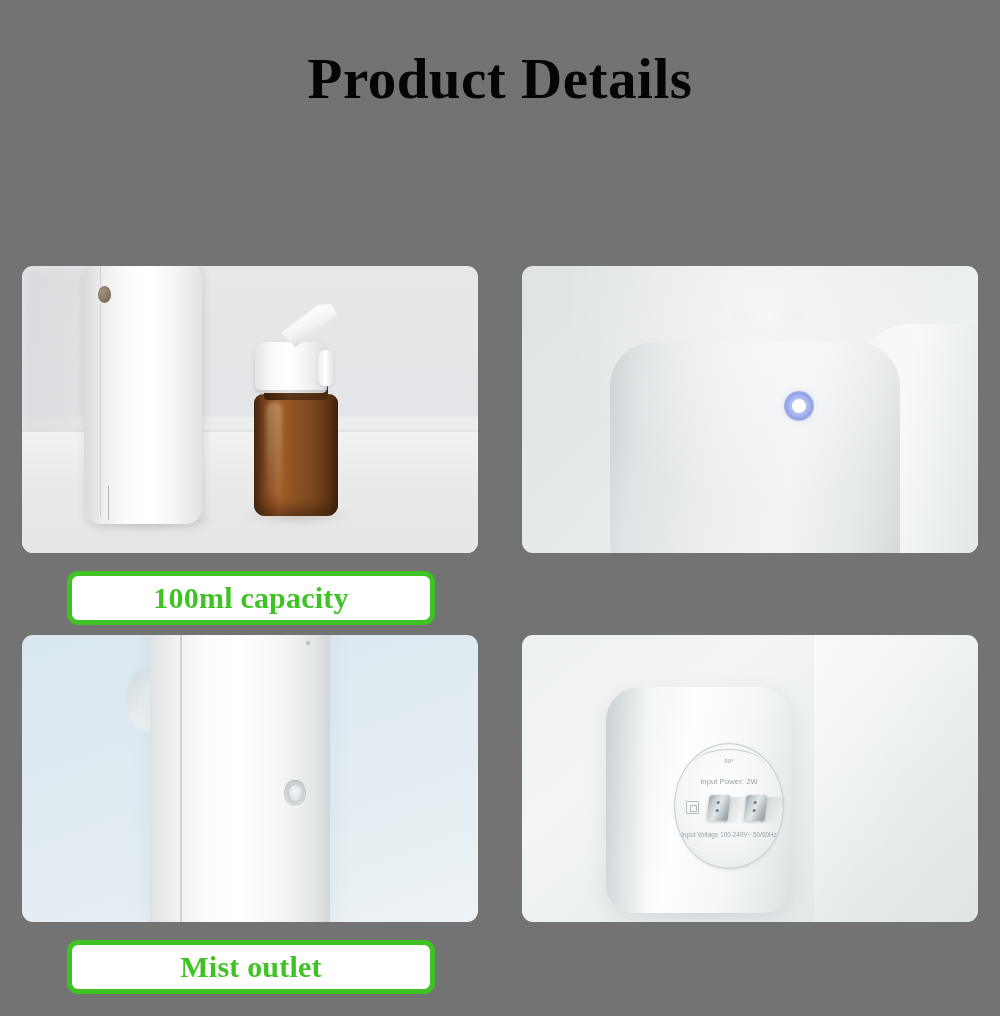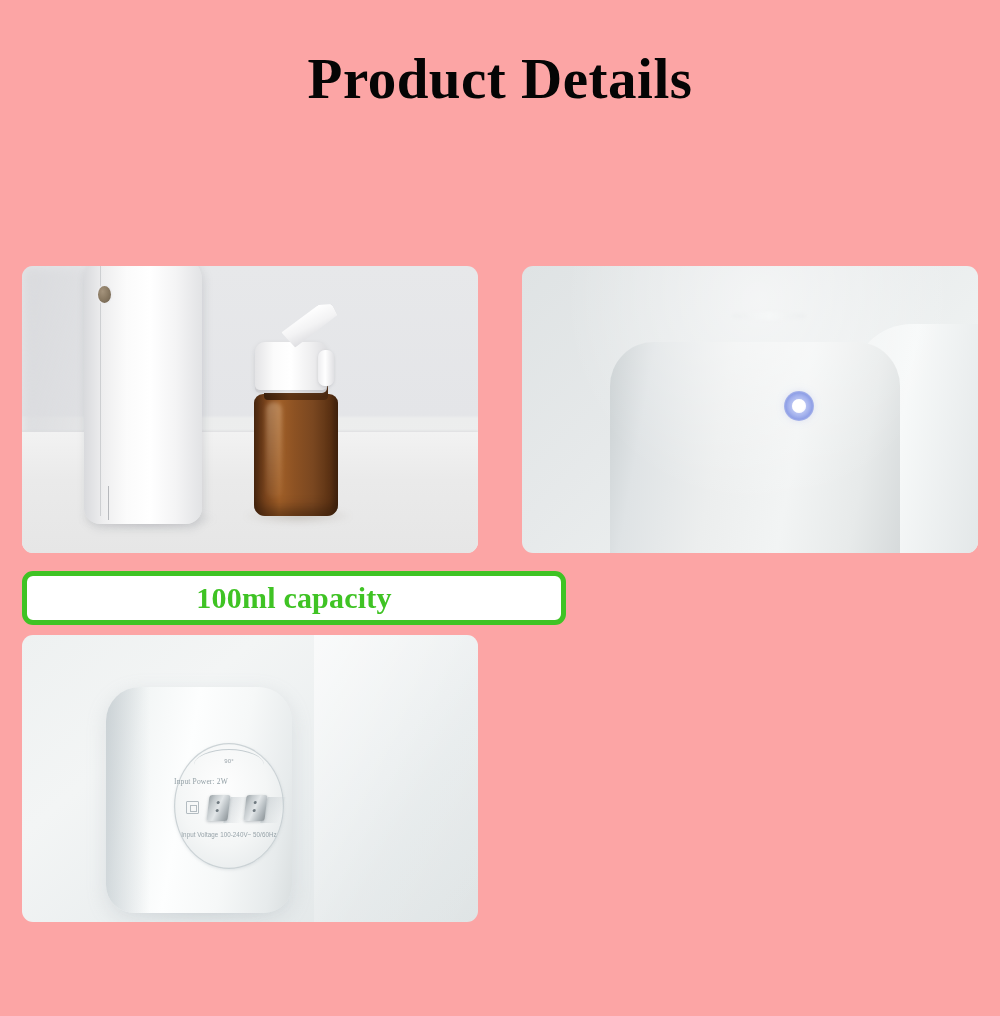--- a/index.html
+++ b/index.html
@@ -10,21 +10,21 @@
     height: 1016px;
     background: #ffffff;
     font-family: "Liberation Serif", "DejaVu Serif", serif;
     overflow: hidden;
   }
 
   .page {
     position: relative;
     width: 1000px;
     height: 1016px;
-    background: #fca5a5;
+    background: #737373;
   }
 
   
   .page-title {
     position: absolute;
     top: 48px;
     left: 0;
     width: 1000px;
     text-align: center;
     font-family: "Liberation Serif", "DejaVu Serif", serif;
@@ -53,28 +53,29 @@
     position: relative;
     width: 456px;
     height: 287px;
     border-radius: 11px;
     overflow: hidden;
     background: #e9eaec;
   }
 
   .label-box {
     margin-top: 18px;
-    width: 544px;
+    width: 368px;
     height: 54px;
     border: 5px solid #3fc324;
     border-radius: 11px;
     background: #ffffff;
     display: flex;
     align-items: center;
     justify-content: center;
+    margin-left: 45px;
   }
 
   .label-text {
     font-family: "Liberation Serif", "DejaVu Serif", serif;
     font-weight: bold;
     font-size: 30px;
     color: #3fc324;
     letter-spacing: 0.2px;
     line-height: 1;
   }
@@ -278,21 +279,22 @@
     border-radius: 50% 50% 0 0 / 100% 100% 0 0;
   }
   .p4-angle {
     position: absolute; left: 192px; top: 123px; width: 30px;
     text-align: center;
     font-family: "Liberation Sans", sans-serif;
     font-size: 6px; color: #9aa4aa; letter-spacing: 0.2px;
   }
   .p4-power {
     position: absolute; left: 152px; top: 142px; width: 110px;
-    font-family: Liberation Serif, serif;
+    text-align: center;
+    font-family: Liberation Sans, sans-serif;
     font-size: 7.5px; color: #93a0a6; letter-spacing: 0.15px;
   }
   .p4-voltage {
     position: absolute; left: 144px; top: 196px; width: 126px;
     text-align: center;
     font-family: "Liberation Sans", sans-serif;
     font-size: 6.5px; color: #97a3a9; letter-spacing: 0.05px;
     transform: scaleX(0.96);
   }
   .p4-sqicon {
@@ -373,20 +375,33 @@
       <div class="photo p2">
         <div class="p2-body-right"></div>
         <div class="p2-body"></div>
         <div class="p2-topedge"></div>
         <div class="p2-vglow"></div>
         <div class="p2-led"></div>
         <div class="p2-led-core"></div>
       </div>
     </div>
 
+    <div class="cell">
+      <div class="photo p3">
+        <div class="p3-bump"></div>
+        <div class="p3-column"></div>
+        <div class="p3-seam"></div>
+        <div class="p3-topdot"></div>
+        <div class="p3-nozzle"></div>
+        <div class="p3-nozzle-hole"></div>
+      </div>
+      <div class="label-box">
+        <span class="label-text">Mist outlet</span>
+      </div>
+    </div>
 
     <div class="cell">
       <div class="photo p4">
         <div class="p4-devshadow"></div>
         <div class="p4-device"></div>
         <div class="p4-device-shade"></div>
         <div class="p4-plate"></div>
         <div class="p4-arc"></div>
         <div class="p4-angle">90°</div>
         <div class="p4-power">Input Power: 2W</div>

